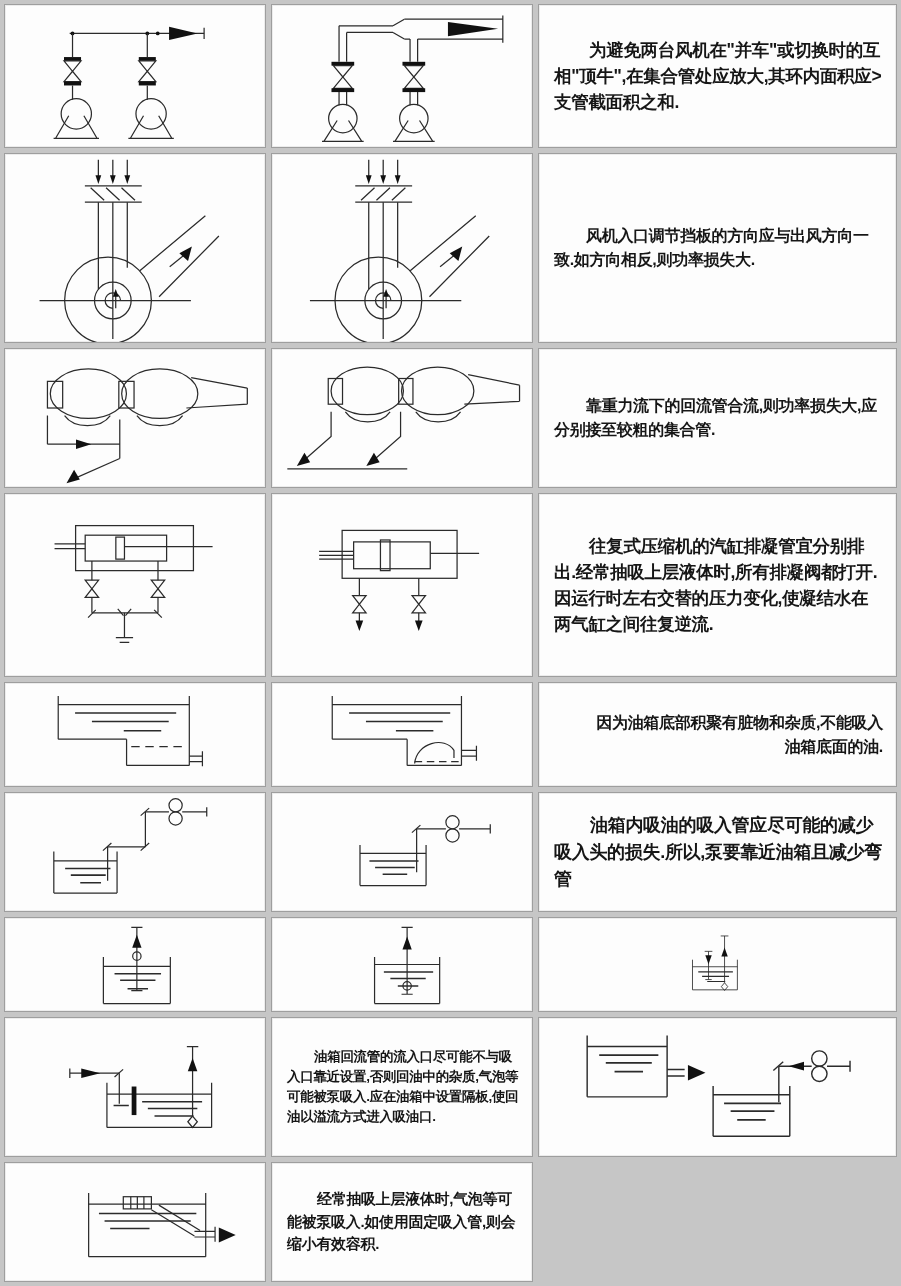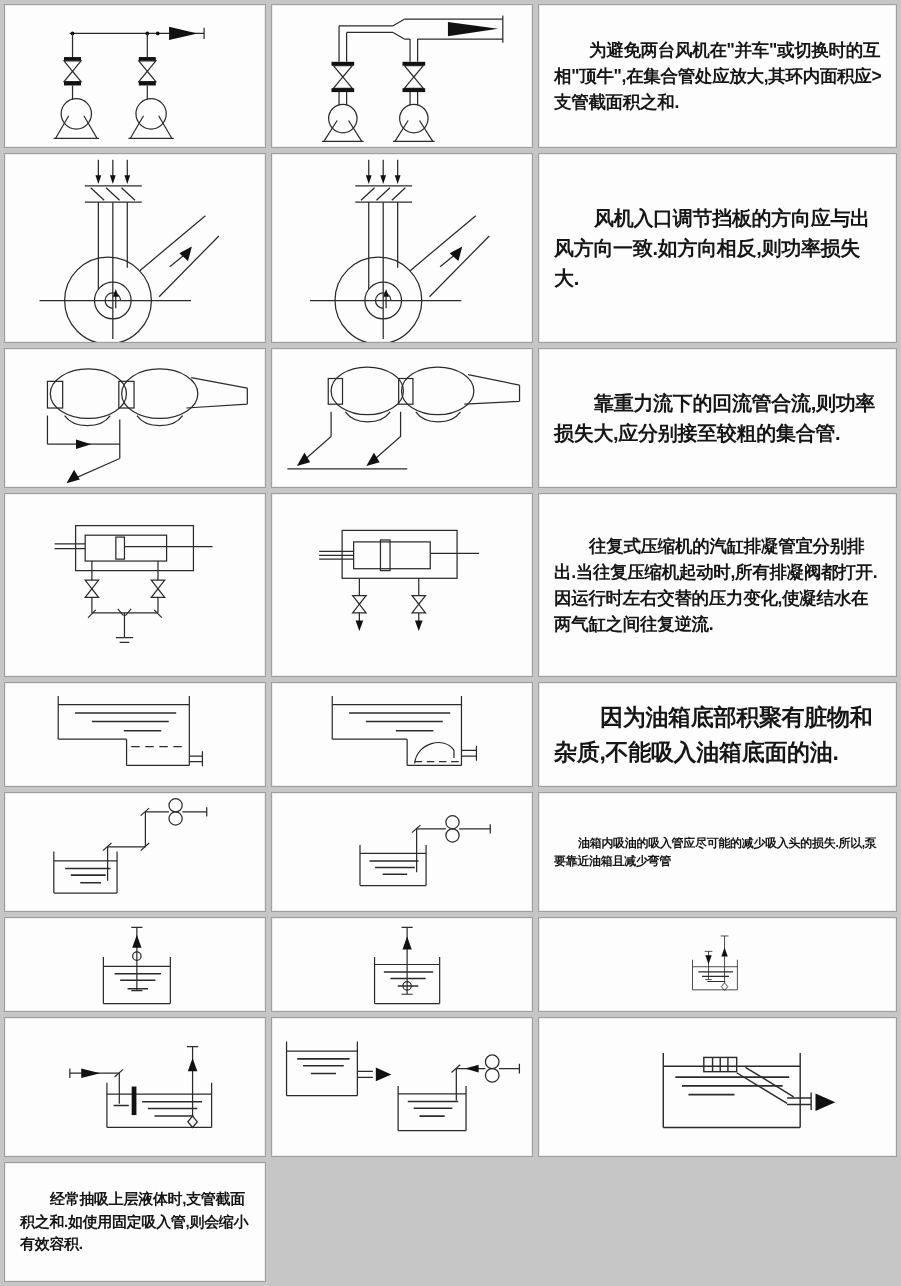--- a/index.html
+++ b/index.html
@@ -24,23 +24,23 @@
   .note-text{
     padding:6px 13px 6px 15px;
     text-indent:2em;
     font-weight:700;
     color:#161616;
     letter-spacing:-0.3px;
     line-height:1.5;
     text-align:left;
   }
   .fs-a{font-size:17.5px;}
-  .fs-b{font-size:20px;}
-  .fs-c{font-size:23px;}
-  .fs-d{font-size:12px;}
+  .fs-b{font-size:16px;}
+  .fs-c{font-size:16px;text-align:right;}
+  .fs-d{font-size:18px;}
   .fs-e{font-size:13.5px;}
   .fs-f{font-size:15px;}
   .ln{stroke:#2b2b2b;stroke-width:1.3;fill:none;}
   .lq{stroke:#2b2b2b;stroke-width:1.6;fill:none;}
   .fil{fill:#111;stroke:none;}
 </style>
 </head>
 <body>
 
 <div class="sheet">
@@ -223,21 +223,21 @@
         <polygon class="fil" points="86,132 94,132 90,143"></polygon>
         <path d="M152,88 V106"></path>
         <polygon points="145,106 159,106 152,115"></polygon>
           <polygon points="145,124 159,124 152,115"></polygon>
         <path d="M152,124 V136"></path>
         <polygon class="fil" points="148,132 156,132 152,143"></polygon>
       </g>
     </svg>
   </div>
   <div class="cell note">
-    <div class="note-text fs-a">往复式压缩机的汽缸排凝管宜分别排出.当往复压缩机起动时,所有排凝阀都打开.因运行时左右交替的压力变化,使凝结水在两气缸之间往复逆流.</div>
+    <div class="note-text fs-a">往复式压缩机的汽缸排凝管宜分别排出.经常抽吸上层液体时,所有排凝阀都打开.因运行时左右交替的压力变化,使凝结水在两气缸之间往复逆流.</div>
   </div>
 
   <div class="cell">
     <svg viewBox="0 0 268 110" preserveAspectRatio="xMidYMid meet">
       <g class="ln">
         <path d="M52,14 V60 M192,14 V88 M52,23 H192"></path>
         <g class="lq">
             <path d="M70,32 H178 M88,41 H170 M122,51 H162"></path>
           </g>
         <path d="M52,60 H125 M125,60 V88 M125,88 H192"></path>
@@ -350,20 +350,23 @@
         <rect class="fil" x="131" y="72" width="5" height="30"></rect>
         <g class="lq">
             <path d="M112,92 H128 M142,88 H205 M148,95 H200 M155,103 H196"></path>
           </g>
         <path d="M195,30 V103 M189,30 H201"></path>
         <polygon class="fil" points="190,56 200,56 195,42"></polygon>
         <polygon points="195,103 200,109 195,115 190,109"></polygon>
       </g>
     </svg>
   </div>
+  <div class="cell note">
+    <div class="note-text fs-e">油箱回流管的流入口尽可能不与吸入口靠近设置,否则回油中的杂质,气泡等可能被泵吸入.应在油箱中设置隔板,使回油以溢流方式进入吸油口.</div>
+  </div>
 
   <div class="cell">
     <svg viewBox="0 0 268 126" preserveAspectRatio="xMidYMid meet">
       <g class="ln">
         <path d="M15,16 V72 M88,16 V72 M15,72 H88 M15,26 H88"></path>
         <g class="lq">
             <path d="M26,34 H80 M32,41 H74 M40,49 H66"></path>
           </g>
         <path d="M88,47 H104 M88,53 H104"></path>
         <polygon class="fil" points="107,43 107,57 123,50"></polygon>
@@ -388,16 +391,16 @@
           </g>
         <rect x="122" y="36" width="30" height="13"></rect>
         <path d="M130,36 V49 M137,36 V49 M144,36 V49"></path>
         <path d="M152,50 L198,78 M160,45 L204,72"></path>
         <path d="M198,73 H220 M198,79 H220 M220,68 V84"></path>
         <polygon class="fil" points="224,69 224,85 242,77"></polygon>
       </g>
     </svg>
   </div>
   <div class="cell note">
-    <div class="note-text fs-f">经常抽吸上层液体时,支管截面积之和.如使用固定吸入管,则会缩小有效容积.</div>
+    <div class="note-text fs-f">经常抽吸上层液体时,气泡等可能被泵吸入.如使用固定吸入管,则会缩小有效容积.</div>
   </div>
 
 </div>
 
 </body></html>

